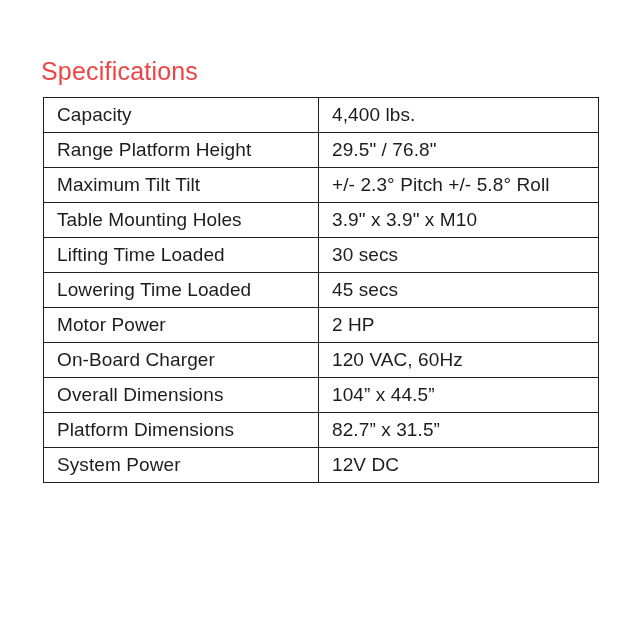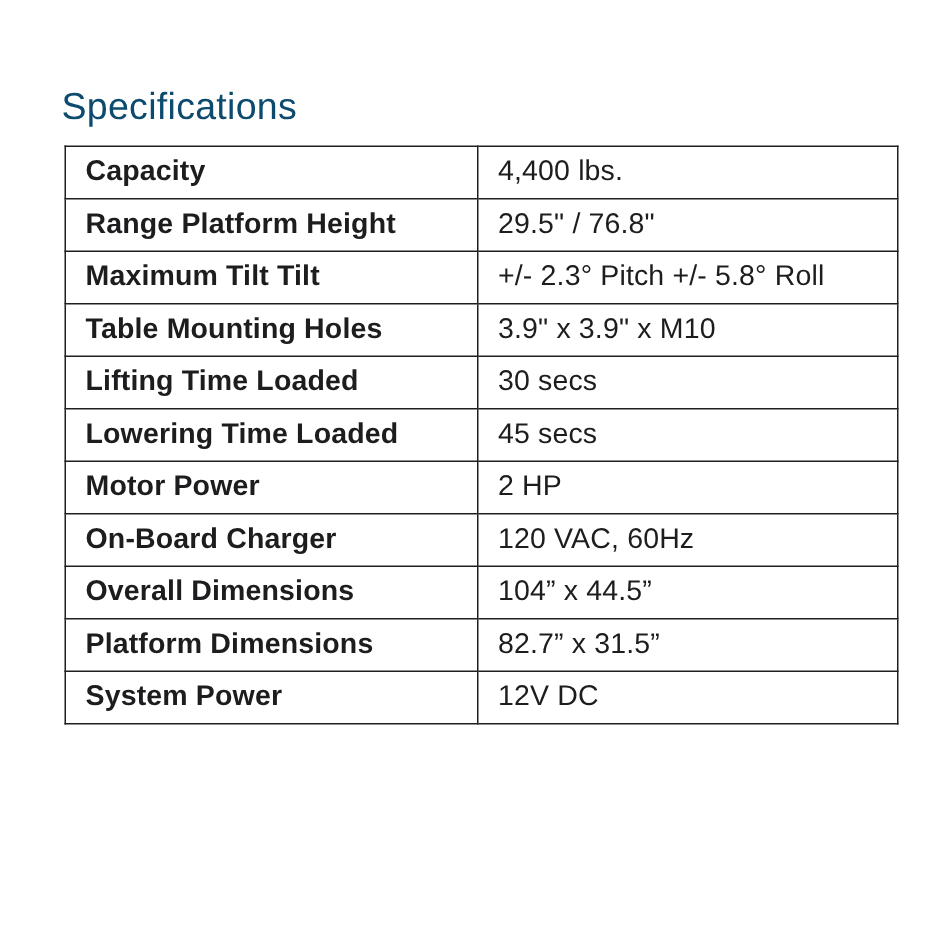--- a/index.html
+++ b/index.html
@@ -15,42 +15,42 @@
     overflow: hidden;
   }
   .page-title {
     position: absolute;
     left: 41px;
     top: 57px;
     margin: 0;
     font-size: 25px;
     font-weight: 400;
     letter-spacing: 0.2px;
-    color: #0c4a6e;
+    color: #ef4444;
   }
   table.spec-table {
     position: absolute;
     left: 43px;
     top: 97px;
     width: 556px;
     border-collapse: collapse;
     table-layout: fixed;
     font-size: 19px;
     color: #1d1d1f;
   }
   table.spec-table td {
     border: 1px solid #1f1f1f;
     height: 34px;
     padding: 0 0 0 13px;
     vertical-align: middle;
     letter-spacing: 0.1px;
     white-space: nowrap;
     overflow: hidden;
   }
-  td.label-cell { width: 261px; font-weight: bold; }
+  td.label-cell { width: 261px; }
   td.value-cell { padding-left: 12px; }
 </style>
 </head>
 <body>
 
 <h2 class="page-title">Specifications</h2>
 
 <table class="spec-table">
   <tbody>
     <tr>

